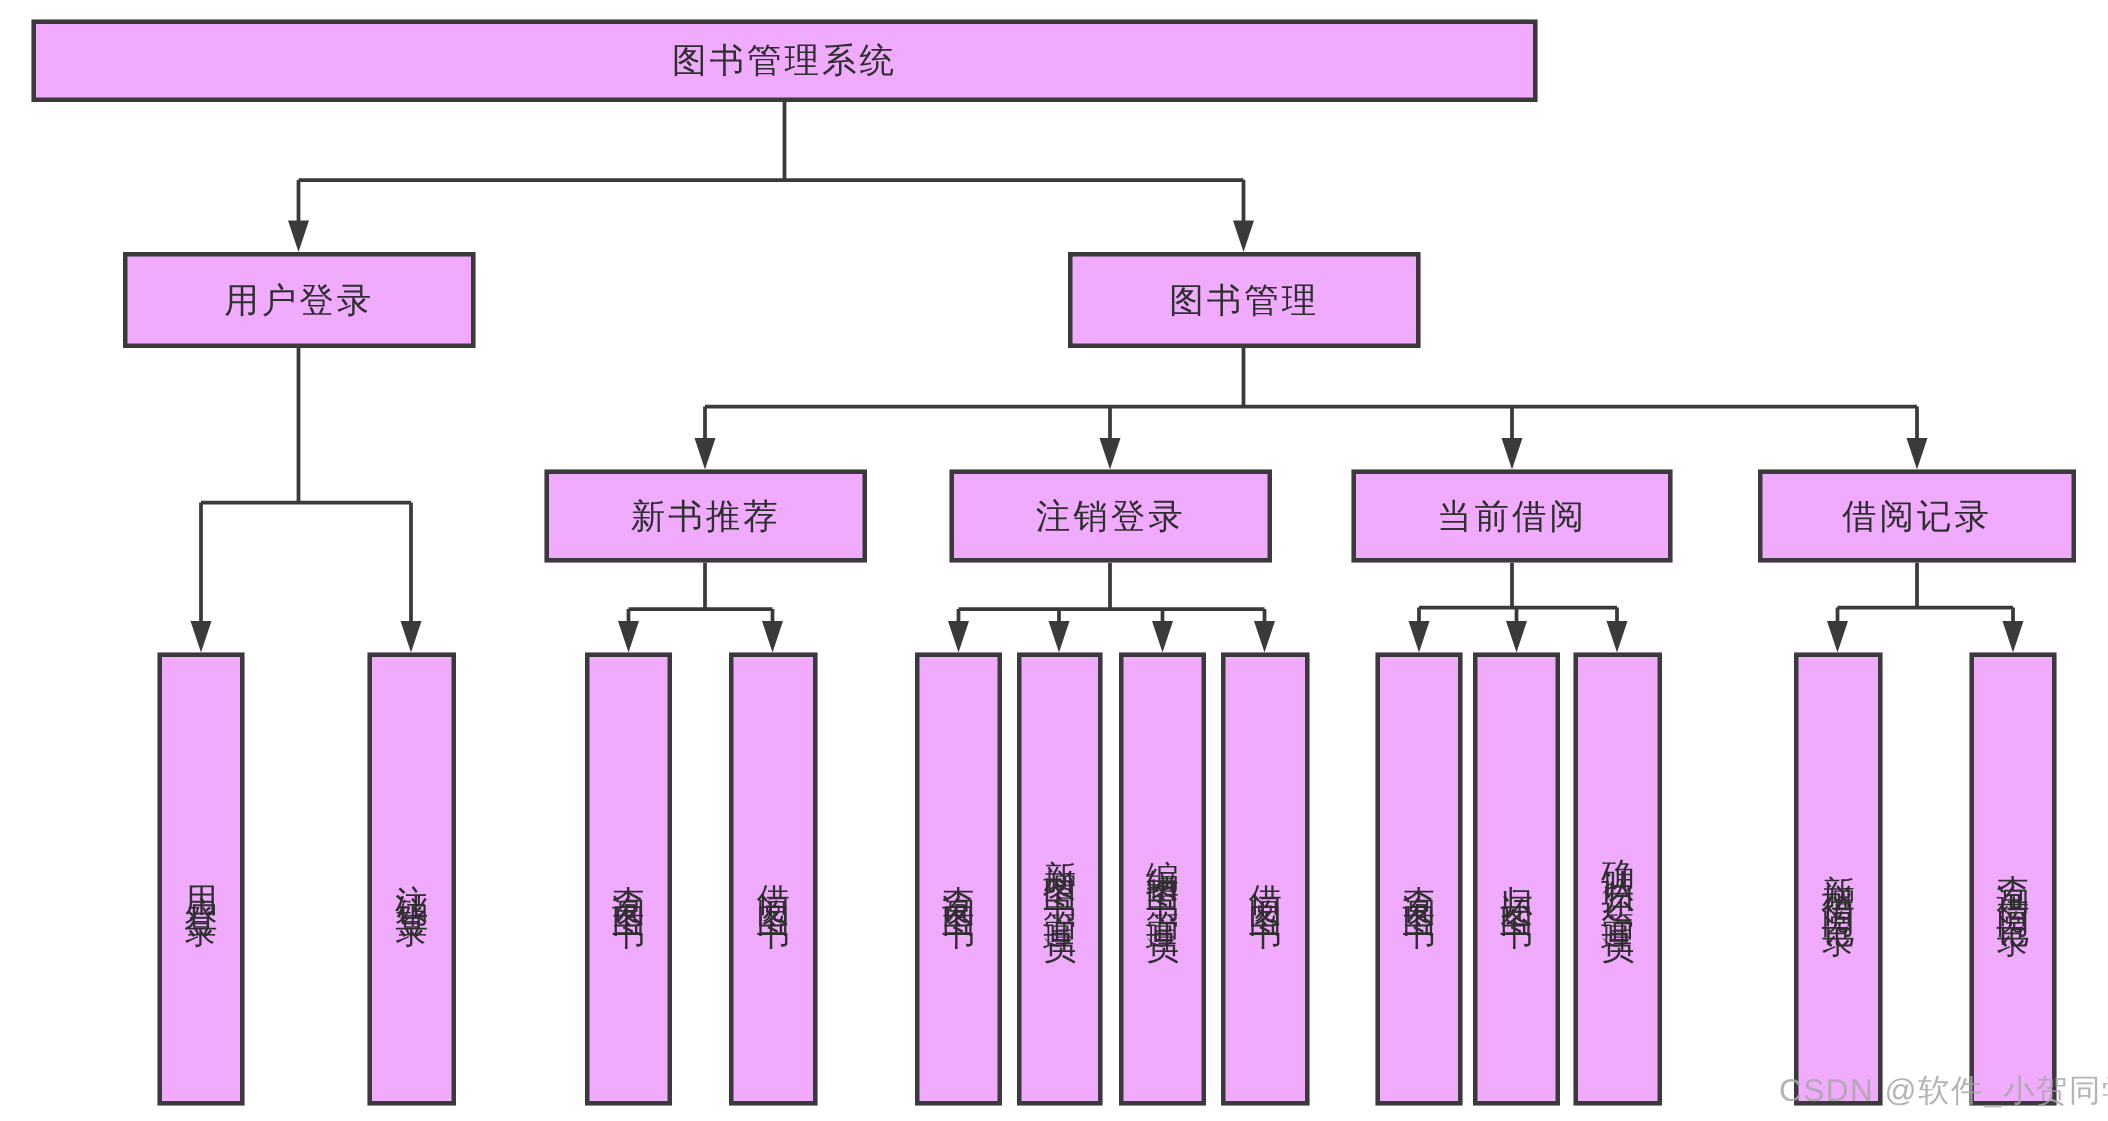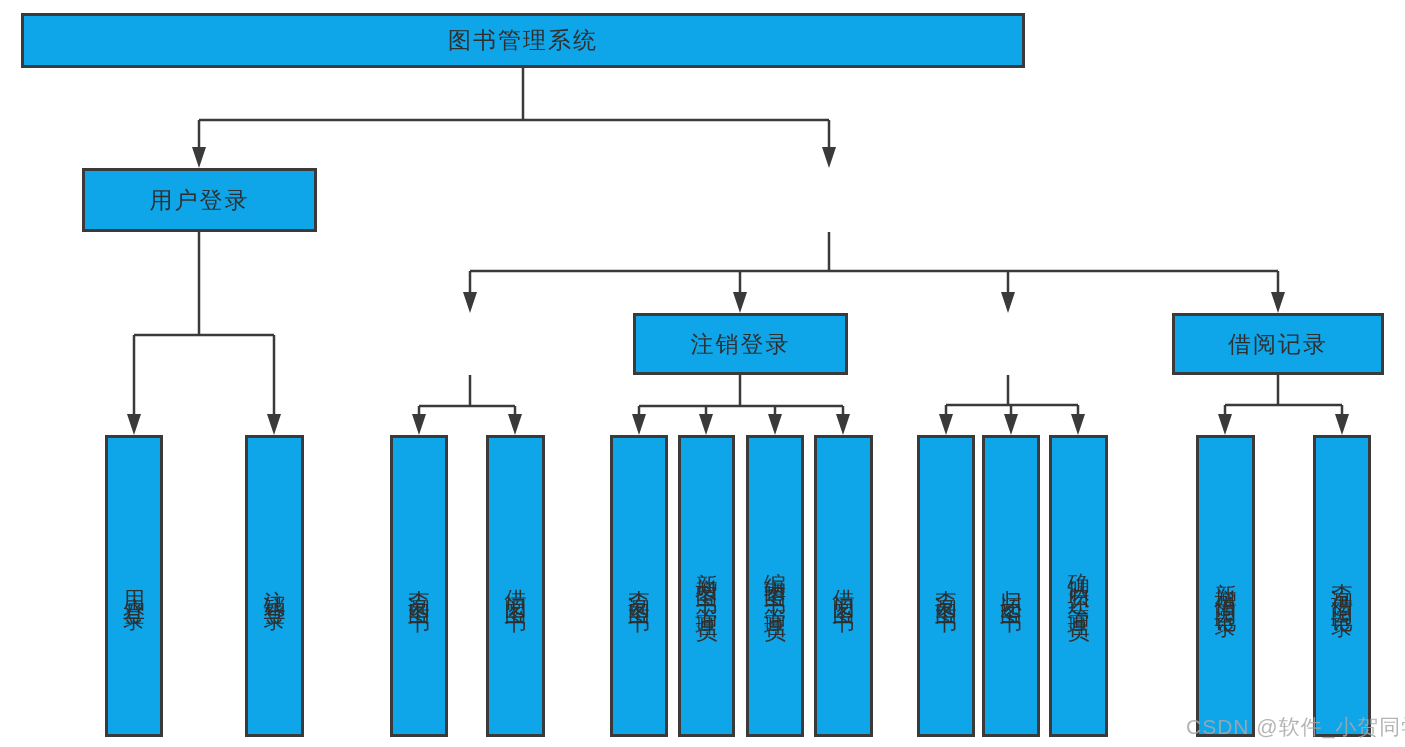--- a/index.html
+++ b/index.html
@@ -28,21 +28,21 @@
     stroke: var(--line);
     stroke-width: 2.5;
   }
   svg.wires polygon {
     fill: var(--line);
   }
   .node {
     position: absolute;
     box-sizing: border-box;
     border: 3px solid var(--line);
-    background: #0ea5e9;
+    background: #f0abfc;
     display: flex;
     align-items: center;
     justify-content: center;
     color: var(--text);
   }
   .node.h {
     font-size: 23px;
     letter-spacing: 2px;
     white-space: nowrap;
   }
@@ -146,24 +146,33 @@
     </g>
   </svg>
 
   <div class="node h" style="left:21px; top:13px; width:1004px; height:55px;">
     <span class="txt">图书管理系统</span>
   </div>
 
   <div class="node h" style="left:82px; top:168px; width:235px; height:64px;">
     <span class="txt">用户登录</span>
   </div>
-
+  <div class="node h" style="left:712px; top:168px; width:235px; height:64px;">
+    <span class="txt">图书管理</span>
+  </div>
+
+  <div class="node h" style="left:363px; top:313px; width:215px; height:62px;">
+    <span class="txt">新书推荐</span>
+  </div>
   <div class="node h" style="left:633px; top:313px; width:215px; height:62px;">
     <span class="txt">注销登录</span>
   </div>
+  <div class="node h" style="left:901px; top:313px; width:214px; height:62px;">
+    <span class="txt">当前借阅</span>
+  </div>
   <div class="node h" style="left:1172px; top:313px; width:212px; height:62px;justify-content:center;">
     <span class="txt">借阅记录</span>
   </div>
 
   <div class="node v" style="left:105px; top:435px; width:58px; height:302px;">
     <span class="txt">用户登录</span>
   </div>
   <div class="node v" style="left:245px; top:435px; width:59px; height:302px;">
     <span class="txt">注销登录</span>
   </div>

